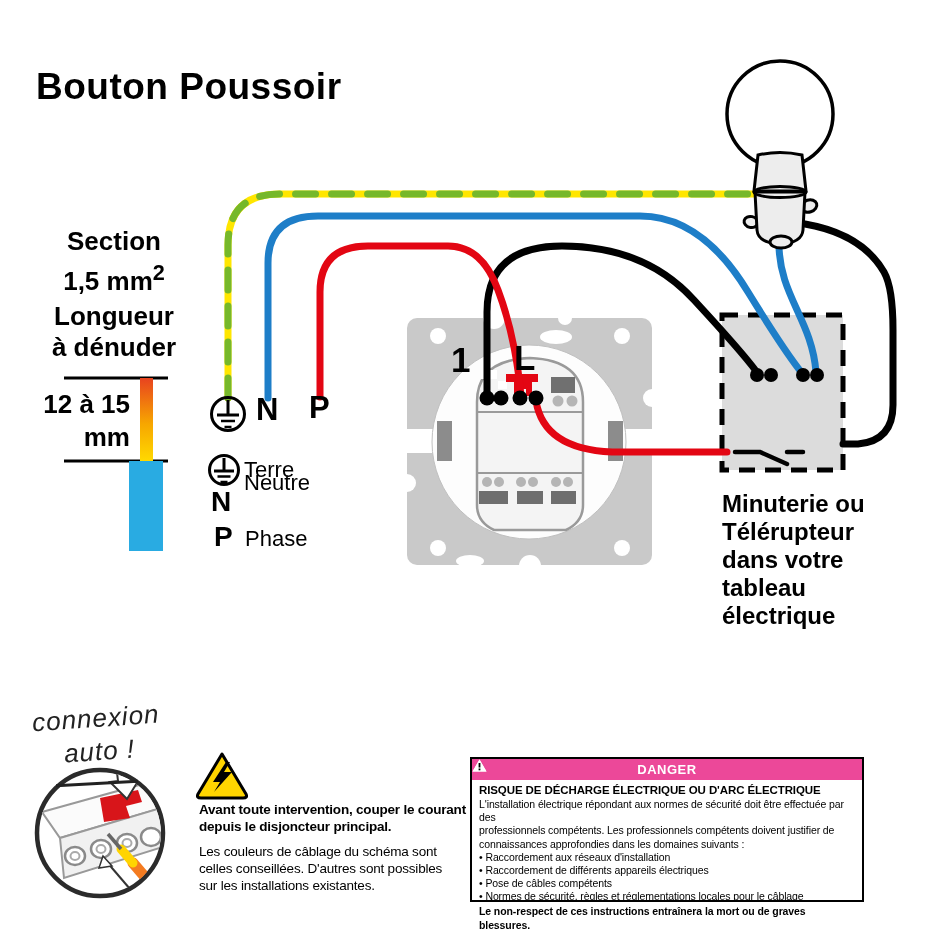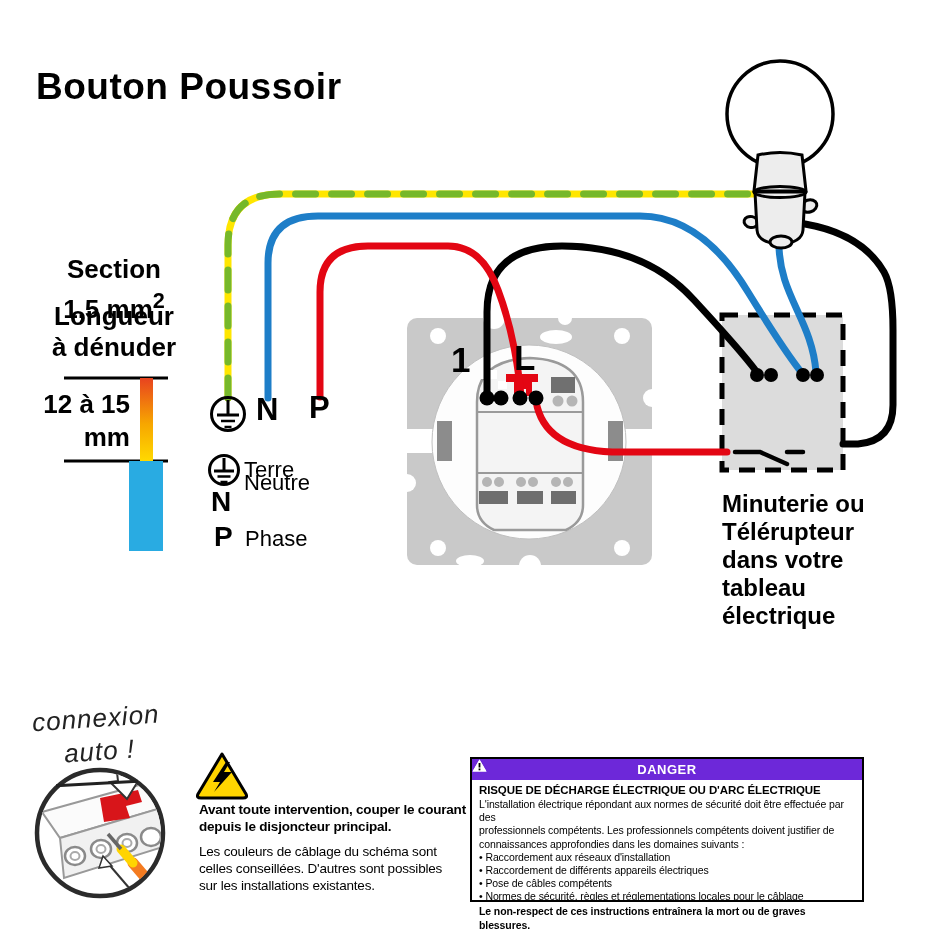--- a/index.html
+++ b/index.html
@@ -2,32 +2,32 @@
 <html><head>
 <meta charset="utf-8">
 <style>
   html,body{margin:0;padding:0;background:#fff;}
   .stage{position:relative;width:940px;height:940px;background:#fff;overflow:hidden;
          font-family:"Liberation Sans","DejaVu Sans",sans-serif;color:#000;}
   .abs{position:absolute;}
   .b{font-weight:bold;}
   svg{position:absolute;left:0;top:0;}
   .title{left:36px;top:66px;font-size:37px;font-weight:bold;letter-spacing:.5px;}
-  .secblock{left:38px;top:226px;width:152px;text-align:center;font-size:26px;font-weight:bold;line-height:31px;margin-top:28px;}
+  .secblock{left:38px;top:226px;width:152px;text-align:center;font-size:26px;font-weight:bold;line-height:31px;}
   .longblock{left:38px;top:301px;width:152px;text-align:center;font-size:26px;font-weight:bold;line-height:31px;}
   .measure{left:26px;top:388px;width:104px;text-align:right;font-size:26px;font-weight:bold;line-height:33px;}
   .wlabel{font-size:31px;font-weight:bold;}
   .leglet{font-size:28px;font-weight:bold;}
   .legword{font-size:22px;font-weight:normal;}
   .termlabel{font-size:35px;font-weight:bold;}
   .minuterie{left:722px;top:490px;font-size:24px;font-weight:bold;line-height:28px;}
   .hand{font-size:26px;font-style:italic;letter-spacing:1px;color:#222;transform:rotate(-4deg);}
   .warntxt{font-size:13.5px;line-height:17px;letter-spacing:-0.2px;}
   .dangerbox{left:470px;top:757px;width:394px;height:145px;border:2px solid #000;background:#fff;box-sizing:border-box;}
-  .dheader{height:21px;background:#6d28d9;color:#fff;display:flex;align-items:center;justify-content:center;gap:6px;
+  .dheader{height:21px;background:#ec4899;color:#fff;display:flex;align-items:center;justify-content:center;gap:6px;
            font-size:13px;font-weight:bold;letter-spacing:.5px;}
   .dbody{padding:3px 7px 0 7px;}
   .dtitle{font-size:11.5px;font-weight:bold;line-height:14px;margin-bottom:1px;letter-spacing:-0.1px;}
   .dline{font-size:10.5px;line-height:13.2px;letter-spacing:-0.1px;}
   .dfooter{font-size:10.5px;line-height:14px;font-weight:bold;letter-spacing:-0.1px;}
   .underline-stroke{left:56px;top:782px;width:82px;height:3px;background:#222;transform:rotate(-3deg);}
 </style>
 </head>
 <body>
 

